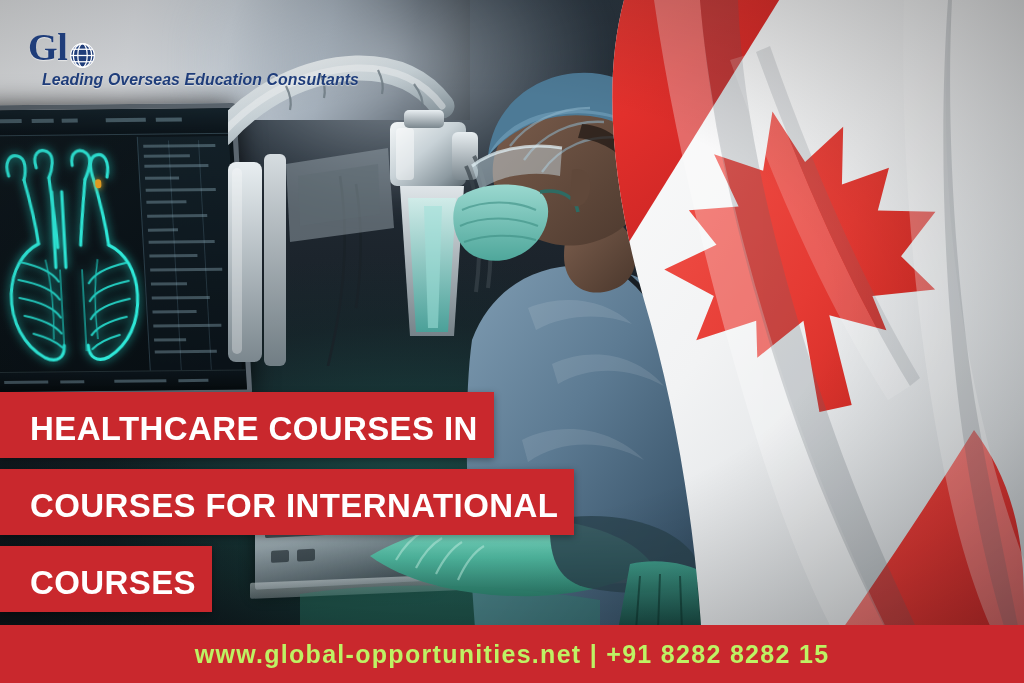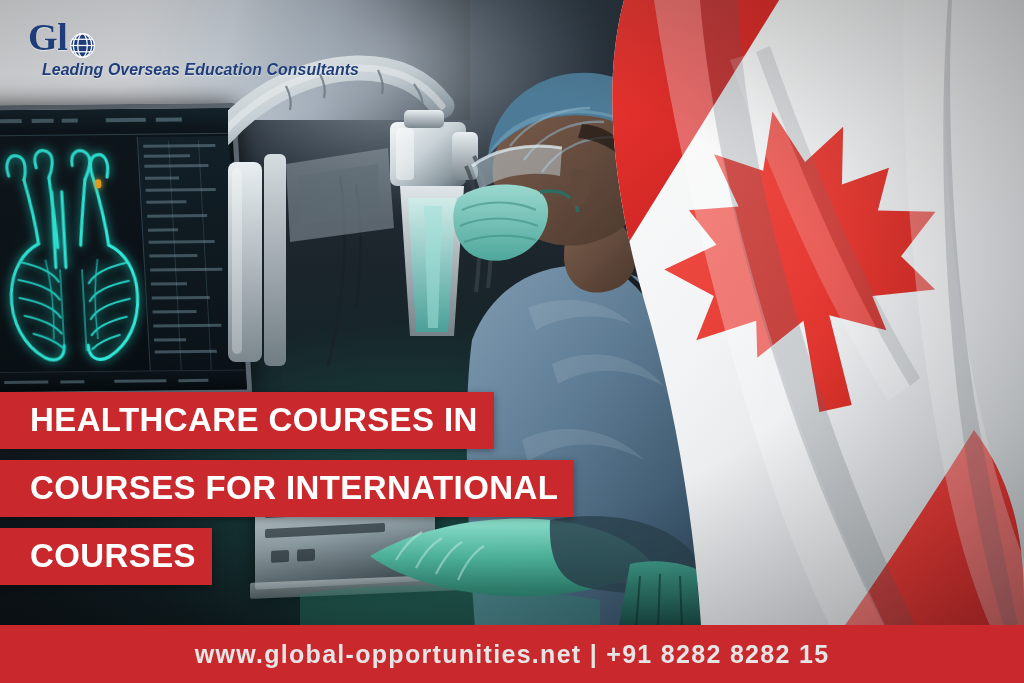--- a/index.html
+++ b/index.html
@@ -115,21 +115,21 @@
   .flag svg { width:100%; height:100%; }
 
   
   .grade {
     position:absolute; inset:0; pointer-events:none;
     background:
       radial-gradient(ellipse 80% 70% at 45% 45%, rgba(0,0,0,0) 45%, rgba(0,0,0,.34) 100%);
   }
 
   
-  .logo { position:absolute; left:28px; top:18px; width:400px; }
+  .logo { position:absolute; left:28px; top:28px; width:400px; }
   .logo-wordmark {
     display:flex; align-items:center;
     font-family:"Liberation Serif", serif;
     font-weight:bold; font-size:38px; line-height:1;
     color:#1F3D7A;
     letter-spacing:-.2px;
     text-shadow:0 1px 1px rgba(255,255,255,.55);
   }
   .globe-ico {
     display:inline-block; width:27px; height:27px; margin:0 1px; position:relative; top:3px;
@@ -149,38 +149,38 @@
   .headline { position:absolute; left:0; top:392px; }
   .hl-band {
     display:inline-block;
     background:#C9282D;
     color:#ffffff;
     font-family:"Liberation Sans", sans-serif;
     font-weight:bold;
     font-size:33px;
     letter-spacing:.4px;
     line-height:1;
-    padding:11px 16px 13px 30px;
+    padding:20px 16px 13px 30px;
     white-space:nowrap;
     box-shadow:0 2px 7px rgba(0,0,0,.35);
   }
   .hl-row { margin-bottom:11px; }
 
   
   .footer {
     position:absolute; left:0; right:0; bottom:0; height:58px;
     background:#C9282D;
     display:flex; align-items:center; justify-content:center;
   }
   .footer-text {
     font-family:"Liberation Sans", sans-serif;
     font-weight:bold;
     font-size:25px;
     letter-spacing:1.3px;
-    color:#e5e5e5;
+    color:#bef264;
     white-space:nowrap;
     text-align:center;
   }
 </style>
 </head>
 <body>
 
 <div class="banner">
 
   <div class="photo">

